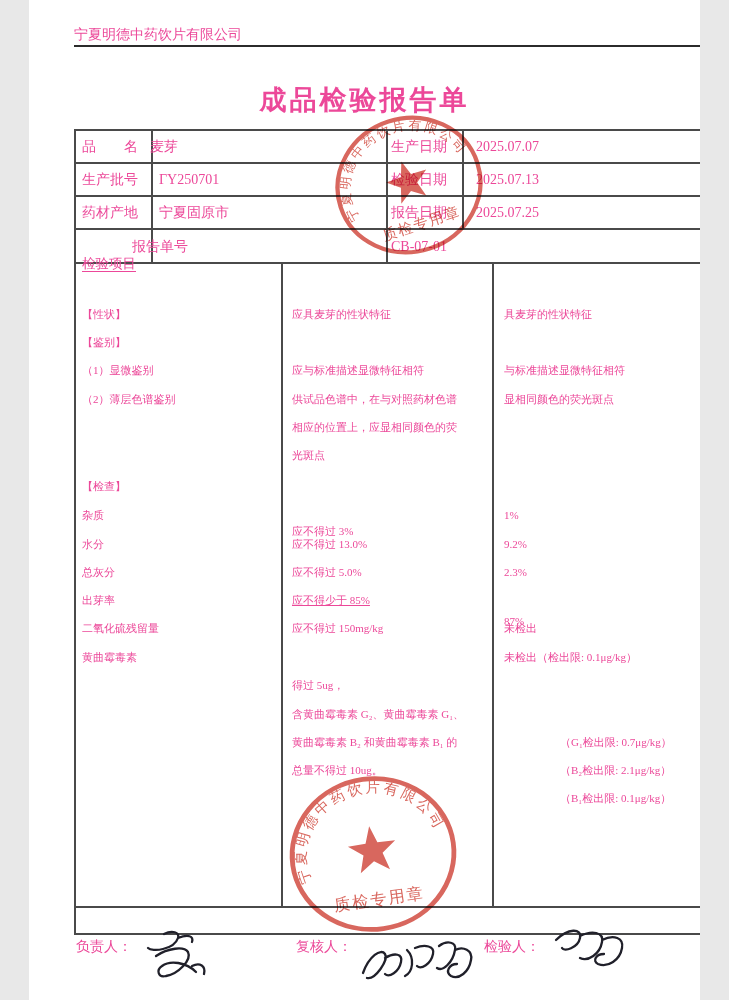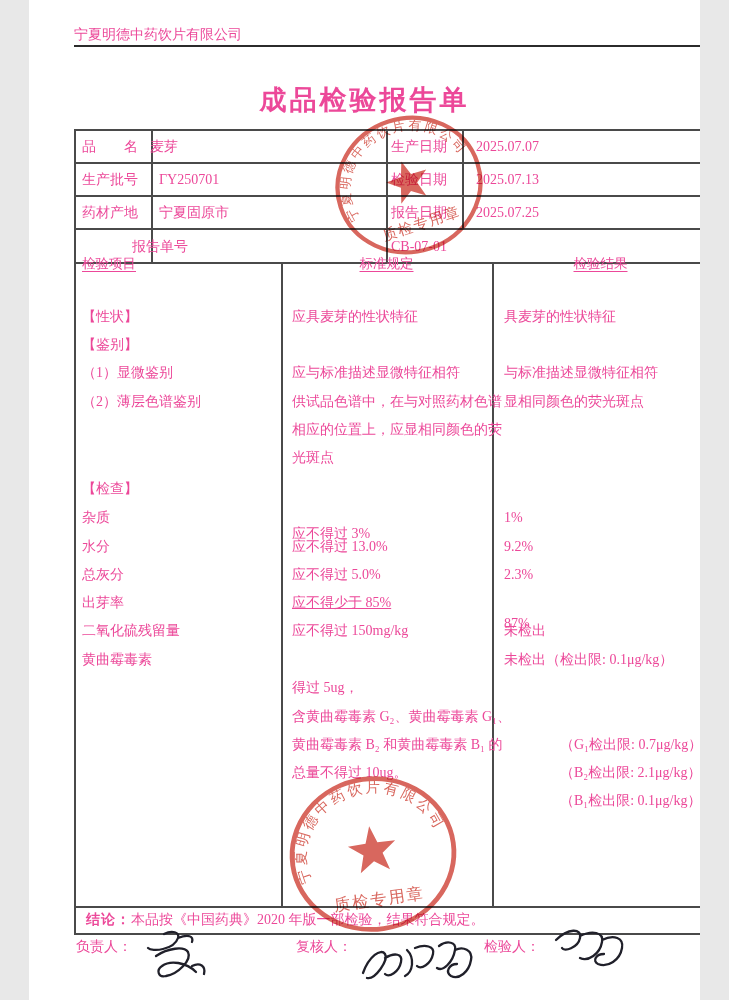--- a/index.html
+++ b/index.html
@@ -2,21 +2,21 @@
 <html><head>
 <meta charset="utf-8">
 <style>
   html,body { margin:0; padding:0; background:#e8e8e8; }
   .page {
     position:relative; width:671px; height:1000px; margin:0 auto;
     background:#ffffff; overflow:hidden;
     font-family:"Liberation Serif","DejaVu Serif",serif;
     color:#ec4899;
   }
-  .t { position:absolute; font-size:14px; line-height:1.25; white-space:nowrap; }
+  .t { position:absolute; font-size:11px; line-height:1.25; white-space:nowrap; }
   .info { font-size:14px; }
   .hl { position:absolute; height:1.5px; background:#4a4a4a; }
   .vl { position:absolute; width:1.5px; background:#4a4a4a; }
   .rule { height:2px; background:#2b2b2b; }
   .hdr { text-decoration:underline; text-underline-offset:3px; font-size:13.5px; }
   .ctr { text-align:center; }
   .title {
     position:absolute; left:0; top:82px; width:100%;
     text-align:center; font-size:27px; font-weight:bold; letter-spacing:3px;
   }
@@ -66,22 +66,20 @@
 
   <span class="t info" style="left:53px;top:204px;">药材产地</span>
   <span class="t info" style="left:130px;top:204px;">宁夏固原市</span>
   <span class="t info" style="left:362px;top:204px;">报告日期</span>
   <span class="t info" style="left:447px;top:204px;">2025.07.25</span>
 
   <span class="t info" style="left:70px;top:238px;margin-left:33px;">报告单号</span>
   <span class="t info" style="left:362px;top:238px;">CB-07-01</span>
 
   <span class="t hdr" style="left:53px;top:256px;">检验项目</span>
-  <span class="t hdr ctr" style="left:252px;top:256px;width:211px;">标准规定</span>
-  <span class="t hdr ctr" style="left:463px;top:256px;width:217px;">检验结果</span>
 
   <span class="t" style="left:53px;top:308px;">【性状】</span>
   <span class="t" style="left:53px;top:336px;">【鉴别】</span>
   <span class="t" style="left:53px;top:364px;">（1）显微鉴别</span>
   <span class="t" style="left:53px;top:393px;">（2）薄层色谱鉴别</span>
   <span class="t" style="left:53px;top:480px;">【检查】</span>
   <span class="t" style="left:53px;top:509px;">杂质</span>
   <span class="t" style="left:53px;top:538px;">水分</span>
   <span class="t" style="left:53px;top:566px;">总灰分</span>
   <span class="t" style="left:53px;top:594px;">出芽率</span>
@@ -109,23 +107,20 @@
   <span class="t" style="left:475px;top:509px;">1%</span>
   <span class="t" style="left:475px;top:538px;">9.2%</span>
   <span class="t" style="left:475px;top:566px;">2.3%</span>
   <span class="t" style="left:475px;top:594px;margin-top:21px;">87%</span>
   <span class="t" style="left:475px;top:622px;">未检出</span>
   <span class="t" style="left:475px;top:651px;">未检出（检出限: 0.1μg/kg）</span>
   <span class="t" style="left:531px;top:736px;">（G₁检出限: 0.7μg/kg）</span>
   <span class="t" style="left:531px;top:764px;">（B₂检出限: 2.1μg/kg）</span>
   <span class="t" style="left:531px;top:792px;">（B₁检出限: 0.1μg/kg）</span>
 
-  <div class="concl">
-    <b>结论：</b><span>本品按《中国药典》2020 年版一部检验，结果符合规定。</span>
-  </div>
 
   <span class="t info" style="left:47px;top:938px;">负责人：</span>
   <span class="t info" style="left:267px;top:938px;">复核人：</span>
   <span class="t info" style="left:455px;top:938px;">检验人：</span>
 
   <svg class="sig" style="left:105px;top:922px;" width="110" height="70" viewBox="0 0 110 70">
     <path d="M30,12 C38,8 46,10 44,16 C40,28 18,30 14,26 M44,16 C54,12 60,14 58,20 M22,34 C34,26 50,24 54,30 C58,38 44,52 32,54 C24,56 22,48 28,44 C36,38 52,40 62,50 M58,44 C66,40 72,44 70,52"></path>
   </svg>
   <svg class="sig" style="left:322px;top:928px;" width="140" height="75" viewBox="0 0 140 75">
     <path d="M12,45 C18,28 30,20 34,26 C38,32 24,52 16,50 M34,30 C44,24 52,26 50,34 C48,44 38,50 34,46 M56,22 C64,30 62,44 54,48 M64,20 C74,16 84,18 82,26 C80,36 70,42 66,38 M88,18 C96,12 106,14 104,22 C102,34 92,44 86,40 M104,22 C112,18 122,22 120,32 C118,44 108,52 100,48 C94,44 98,36 106,36"></path>

